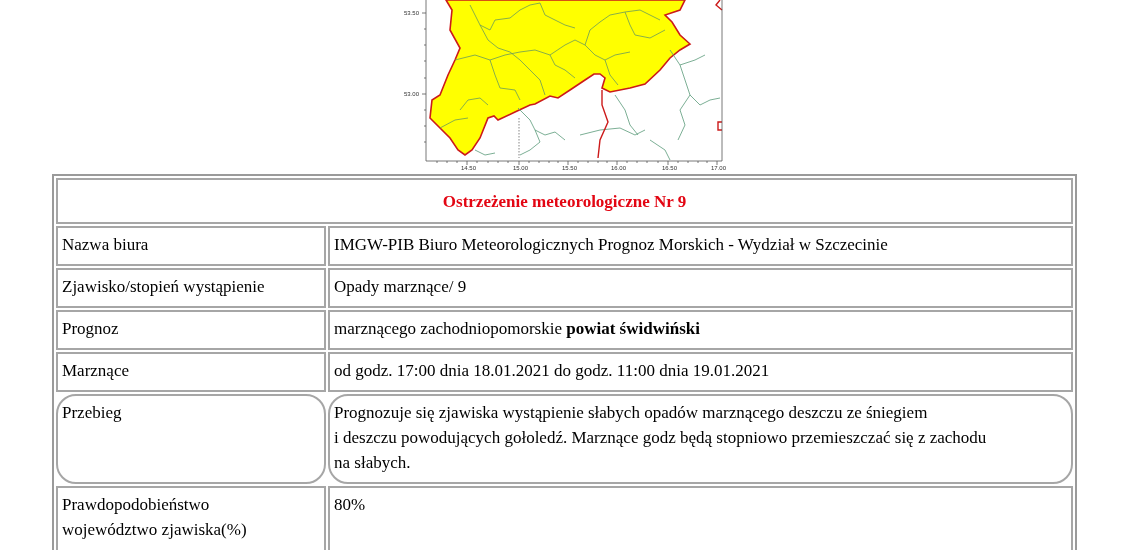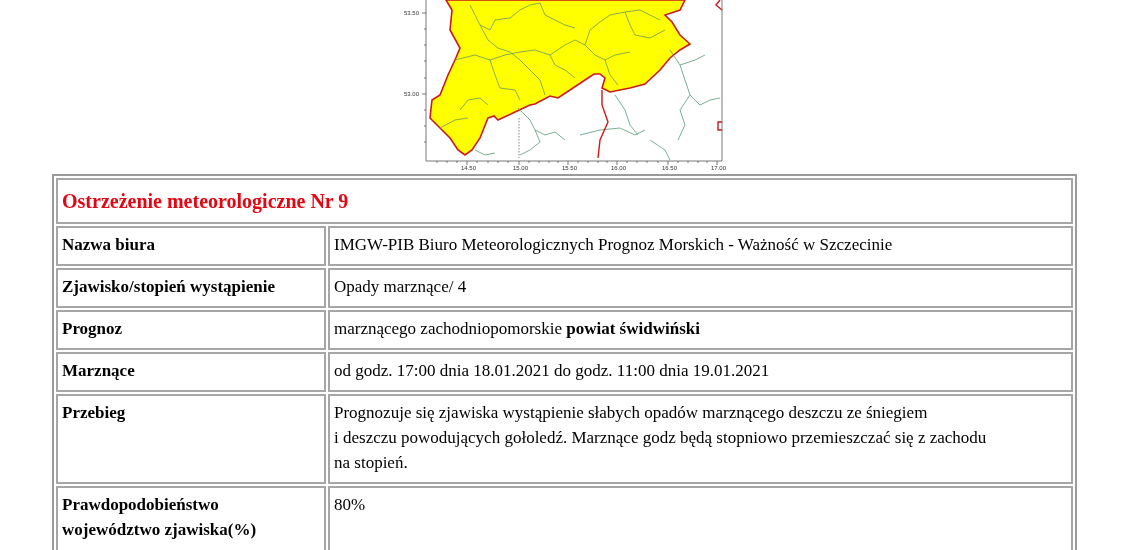--- a/index.html
+++ b/index.html
@@ -6,26 +6,26 @@
     body { width: 1128px; height: 550px; overflow: hidden; position: relative;
            font-family: "Liberation Serif", serif; color: #000; }
     .map-wrap { position: absolute; left: 380px; top: 0; width: 360px; height: 175px; }
     .map-wrap svg { display: block; }
     .axis-label { font-family: "Liberation Sans", sans-serif; font-size: 6px; fill: #333; }
     table.warn { position: absolute; left: 52px; top: 174px; width: 1025px;
                  border-collapse: separate; border-spacing: 2px;
                  border: 2px solid #9a9a9a; background: #fff; }
     table.warn td { border: 2px solid #a6a6a6; padding: 4px 4px; vertical-align: top;
                     font-size: 17px; line-height: 25px; }
-    table.warn td.title { color: #e30613; font-weight: bold; font-size: 20px;
+    table.warn td.title { text-align: center; color: #e30613; font-weight: bold; font-size: 17px;
                           padding: 6px 4px; height: 30px; vertical-align: middle; }
-    table.warn td.label { width: 258px; font-weight: bold; margin-top: 24px; }
+    table.warn td.label { width: 258px; font-weight: normal; margin-top: 24px; }
     table.warn td.value { }
     .row-std td { height: 28px; }
-    .row-przebieg td { height: 78px; }
+    .row-przebieg td { height: 78px; border-radius: 20px; }
     .row-prawd td { height: 56px; }
     b.inline { font-weight: bold; }
   </style>
 </head>
 <body>
 
 <div class="map-wrap">
   <svg width="360" height="175" viewBox="0 0 360 175">
 
     <rect x="46" y="0" width="296" height="161" fill="#ffffff" stroke="none"></rect>
@@ -124,37 +124,37 @@
   </svg>
 </div>
 
 <table class="warn">
   <tbody>
       <tr>
     <td class="title" colspan="2">Ostrzeżenie meteorologiczne Nr 9</td>
   </tr>
   <tr class="row-std">
     <td class="label">Nazwa biura</td>
-    <td class="value">IMGW-PIB Biuro Meteorologicznych Prognoz Morskich - Ważność w Szczecinie</td>
+    <td class="value">IMGW-PIB Biuro Meteorologicznych Prognoz Morskich - Wydział w Szczecinie</td>
   </tr>
   <tr class="row-std">
     <td class="label">Zjawisko/stopień wystąpienie</td>
-    <td class="value">Opady marznące/ 4</td>
+    <td class="value">Opady marznące/ 9</td>
   </tr>
   <tr class="row-std">
     <td class="label">Prognoz</td>
     <td class="value"><span>marznącego zachodniopomorskie</span> <b class="inline">powiat świdwiński</b></td>
   </tr>
   <tr class="row-std">
     <td class="label">Marznące</td>
     <td class="value">od godz. 17:00 dnia 18.01.2021 do godz. 11:00 dnia 19.01.2021</td>
   </tr>
   <tr class="row-przebieg">
     <td class="label">Przebieg</td>
-    <td class="value"><span>Prognozuje się zjawiska wystąpienie słabych opadów marznącego deszczu ze śniegiem</span><br><span>i deszczu powodujących gołoledź. Marznące godz będą stopniowo przemieszczać się z zachodu</span><br><span>na stopień.</span></td>
+    <td class="value"><span>Prognozuje się zjawiska wystąpienie słabych opadów marznącego deszczu ze śniegiem</span><br><span>i deszczu powodujących gołoledź. Marznące godz będą stopniowo przemieszczać się z zachodu</span><br><span>na słabych.</span></td>
   </tr>
   <tr class="row-prawd">
     <td class="label"><span>Prawdopodobieństwo</span><br><span>województwo zjawiska(%)</span></td>
     <td class="value">80%</td>
   </tr>
 
 </tbody>
   </table>
 
 </body></html>

